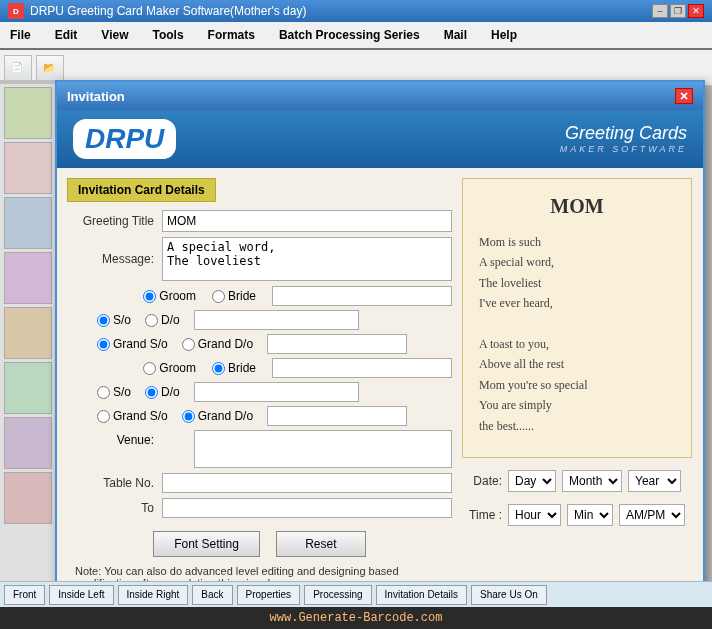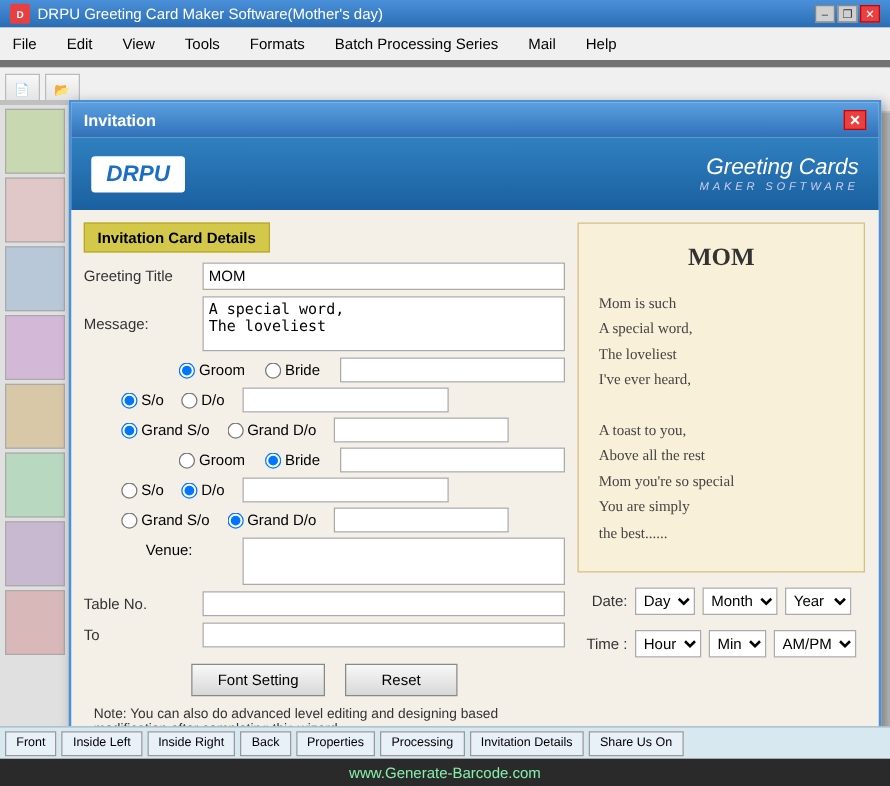--- a/index.html
+++ b/index.html
@@ -41,23 +41,24 @@
     }
     .title-btn.close { background: #e84040; color: white; border-color: #c00; }
 
     
     .menu-bar {
       background: #f0f0f0;
       height: 22px;
       display: flex;
       align-items: center;
       padding: 13px 4px;
-      border-bottom: 6px solid #737373;
+      border-bottom: 2px solid #737373;
       font-size: 12px;
       gap: 12px;
+      font-weight: bold;
     }
     .menu-item {
       padding: 2px 6px;
       cursor: pointer;
       color: #000;
     }
 
     
     .toolbar {
       background: #f0f0f0;
@@ -138,24 +139,24 @@
       background: linear-gradient(to bottom, #3080c0, #1a60a0);
       height: 58px;
       display: flex;
       align-items: center;
       justify-content: space-between;
       padding: 0 16px;
     }
     .drpu-logo {
       background: white;
       color: #1a6fc4;
-      font-size: 18px;
+      font-size: 28px;
       font-weight: 900;
       padding: 4px 12px;
-      border-radius: 3px;
+      border-radius: 13px;
       font-style: italic;
     }
     .greeting-logo {
       color: white;
       font-size: 18px;
       font-style: italic;
       text-align: right;
       line-height: 1.2;
     }
     .greeting-logo .sub {
@@ -186,20 +187,21 @@
       margin-bottom: 8px;
       cursor: pointer;
     }
     .form-row {
       display: flex;
       align-items: center;
       margin-bottom: 5px;
     }
     .form-label {
       width: 95px;
+      text-align: right;
       padding-right: 8px;
       font-size: 12px;
       color: #333;
       flex-shrink: 0;
     }
     .form-input {
       flex: 1;
       height: 22px;
       border: 1px solid #aaa;
       padding: 2px 4px;
@@ -368,26 +370,27 @@
       align-items: center;
     }
 
     
     .status-bar {
       position: absolute;
       bottom: 0;
       left: 0;
       width: 712px;
       background: #2a2a2a;
-      color: #86efac;
+      color: #fdba74;
       height: 22px;
       display: flex;
       align-items: center;
       justify-content: center;
       font-size: 12px;
+      font-family: Liberation Mono, monospace;
     }
 
     
     .app-icon {
       width: 16px;
       height: 16px;
       background: #e84040;
       border-radius: 2px;
       display: flex;
       align-items: center;

